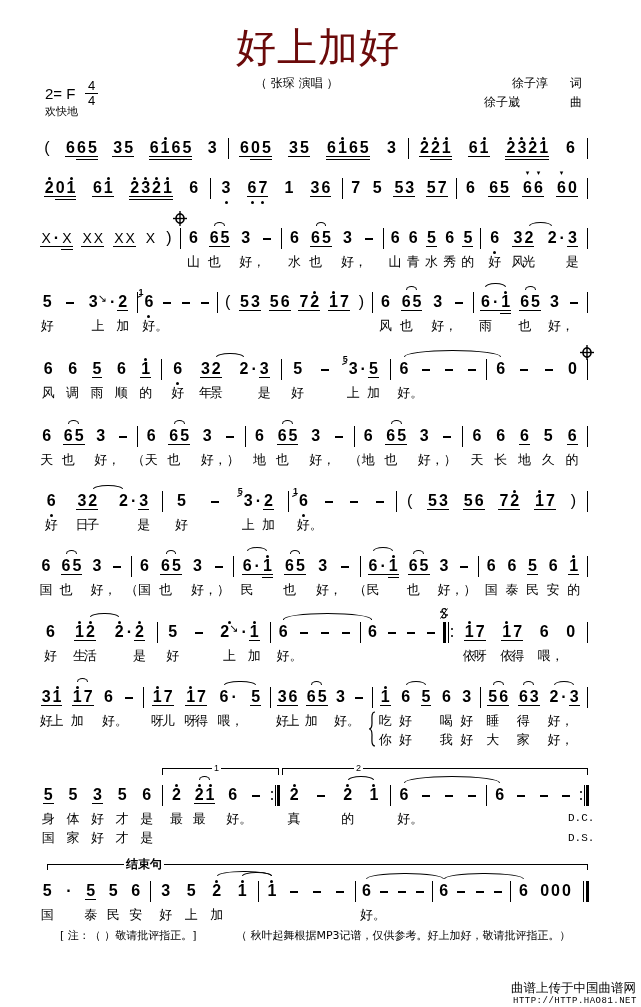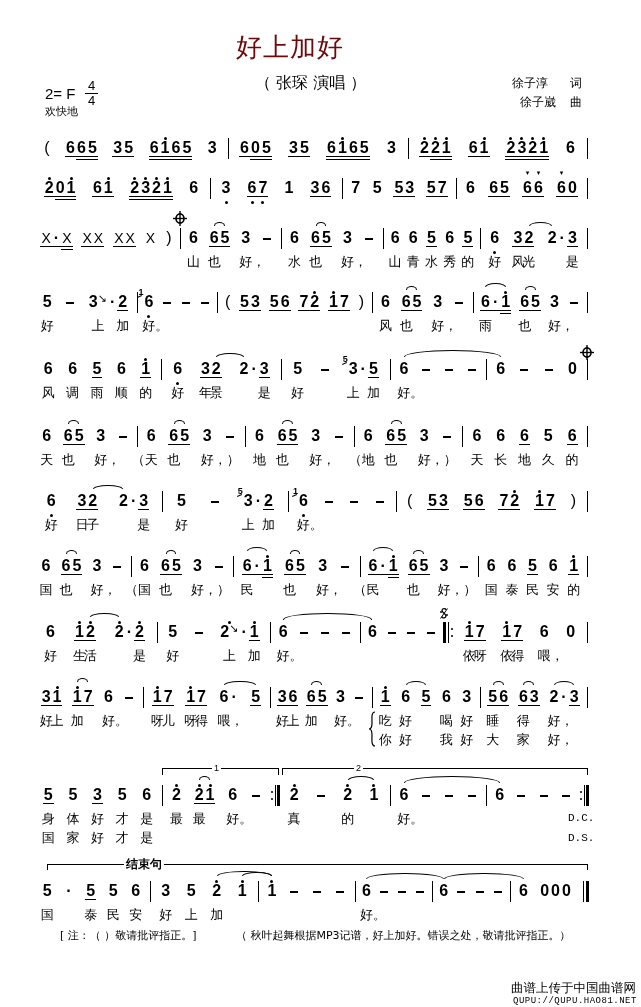--- a/index.html
+++ b/index.html
@@ -1,19 +1,19 @@
 <!DOCTYPE html>
 <html><head>
 <meta charset="utf-8">
 <style>
 html,body{margin:0;padding:0;background:#fff;}
 body{width:641px;height:1007px;position:relative;overflow:hidden;font-family:"DejaVu Sans",sans-serif;color:#000;}
 .abs{position:absolute;}
-.title{left:236px;top:28px;font-size:26px;line-height:38px;color:#6b0a0a;letter-spacing:1px;white-space:nowrap;}
-.subtitle{left:255px;top:76px;font-size:16px;line-height:14px;white-space:pre;}
+.title{left:236px;top:28px;font-size:40px;line-height:38px;color:#6b0a0a;letter-spacing:1px;white-space:nowrap;}
+.subtitle{left:255px;top:76px;font-size:12px;line-height:14px;white-space:pre;}
 .key{left:45px;top:86px;font-family:"Liberation Sans",sans-serif;font-size:15px;line-height:16px;white-space:pre;}
 .timesig{left:85px;top:80px;width:13px;font-family:"Liberation Sans",sans-serif;font-size:13px;line-height:12px;text-align:center;}
 .timesig .ts-top{display:block;border-bottom:1.5px solid #000;padding-bottom:1px;}
 .timesig .ts-bot{display:block;padding-top:1px;}
 .tempo{left:45px;top:105px;font-size:11px;line-height:13px;white-space:nowrap;}
 .credit{font-size:12px;line-height:14px;white-space:nowrap;}
 
 
 #score{position:absolute;left:0;top:0;width:641px;height:1007px;}
 .row{position:absolute;left:0;width:641px;height:20px;}
@@ -59,21 +59,21 @@
 <div class="abs title">好上加好</div>
 <div class="abs subtitle">（ 张琛 演唱 ）</div>
 <div class="abs key">2= F</div>
 <div class="abs timesig">
   <span class="ts-top">4</span>
   <span class="ts-bot">4</span>
 </div>
 <div class="abs tempo">欢快地</div>
 <div class="abs credit" style="left:512px;top:76px;">徐子淳</div>
 <div class="abs credit" style="left:570px;top:76px;">词</div>
-<div class="abs credit" style="left:520px;top:95px;">徐子崴</div>
+<div class="abs credit" style="left:484px;top:95px;">徐子崴</div>
 <div class="abs credit" style="left:570px;top:95px;">曲</div>
 
 <div id="score">
     <div class="row" style="top: 138px;">
       <div class="measure" style="left: 36px; width: 189px;">
         <span class="g">
           <span class="u paren"><span class="ch">(</span></span>
         </span>
         <span class="g">
           <span class="u ul1"><span class="ch">6</span></span>
@@ -1134,15 +1134,15 @@
   <span class="volta-label" style="left:71px;">2</span>
 </div>
 <div class="abs ending" style="left:47px;top:864px;width:541px;">
   <span class="ending-label">结束句</span>
 </div>
 
 <div class="abs dcds" style="left:568px;top:812px;">D.C.</div>
 <div class="abs dcds" style="left:568px;top:832px;">D.S.</div>
 
 <div class="abs foot" style="left:60px;top:929px;">[ 注：（ ）敬请批评指正。]</div>
-<div class="abs foot" style="left:236px;top:929px;">（ 秋叶起舞根据MP3记谱，好上加好。错误之处，敬请批评指正。）</div>
+<div class="abs foot" style="left:236px;top:929px;">（ 秋叶起舞根据MP3记谱，仅供参考。好上加好，敬请批评指正。）</div>
 <div class="abs wm1">曲谱上传于中国曲谱网</div>
-<div class="abs wm2">QUPU://QUPU.HAO81.NET</div>
+<div class="abs wm2">HTTP://HTTP.HAO81.NET</div>
 
 </body></html>

